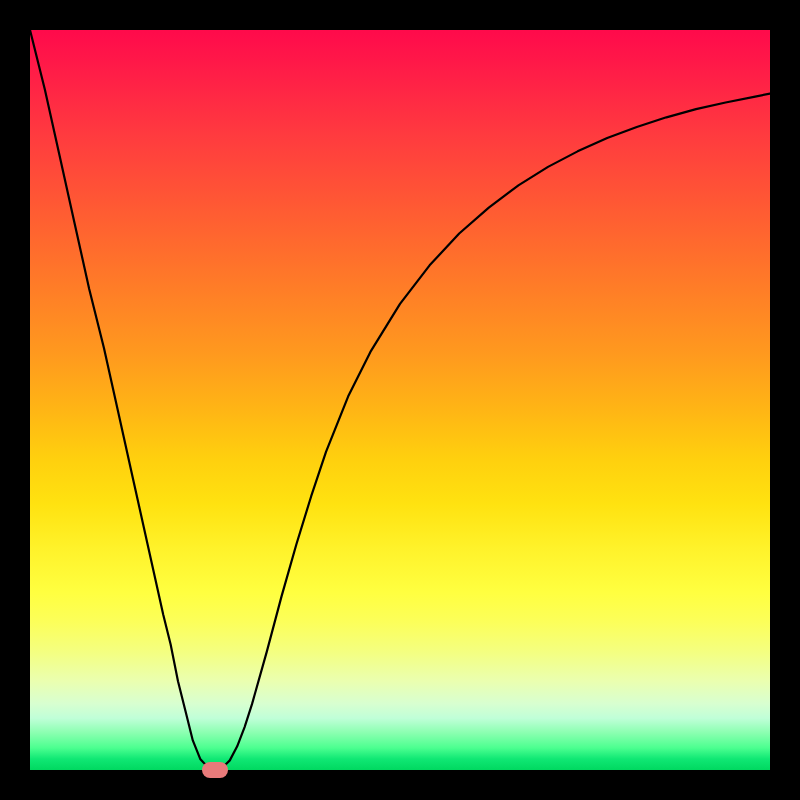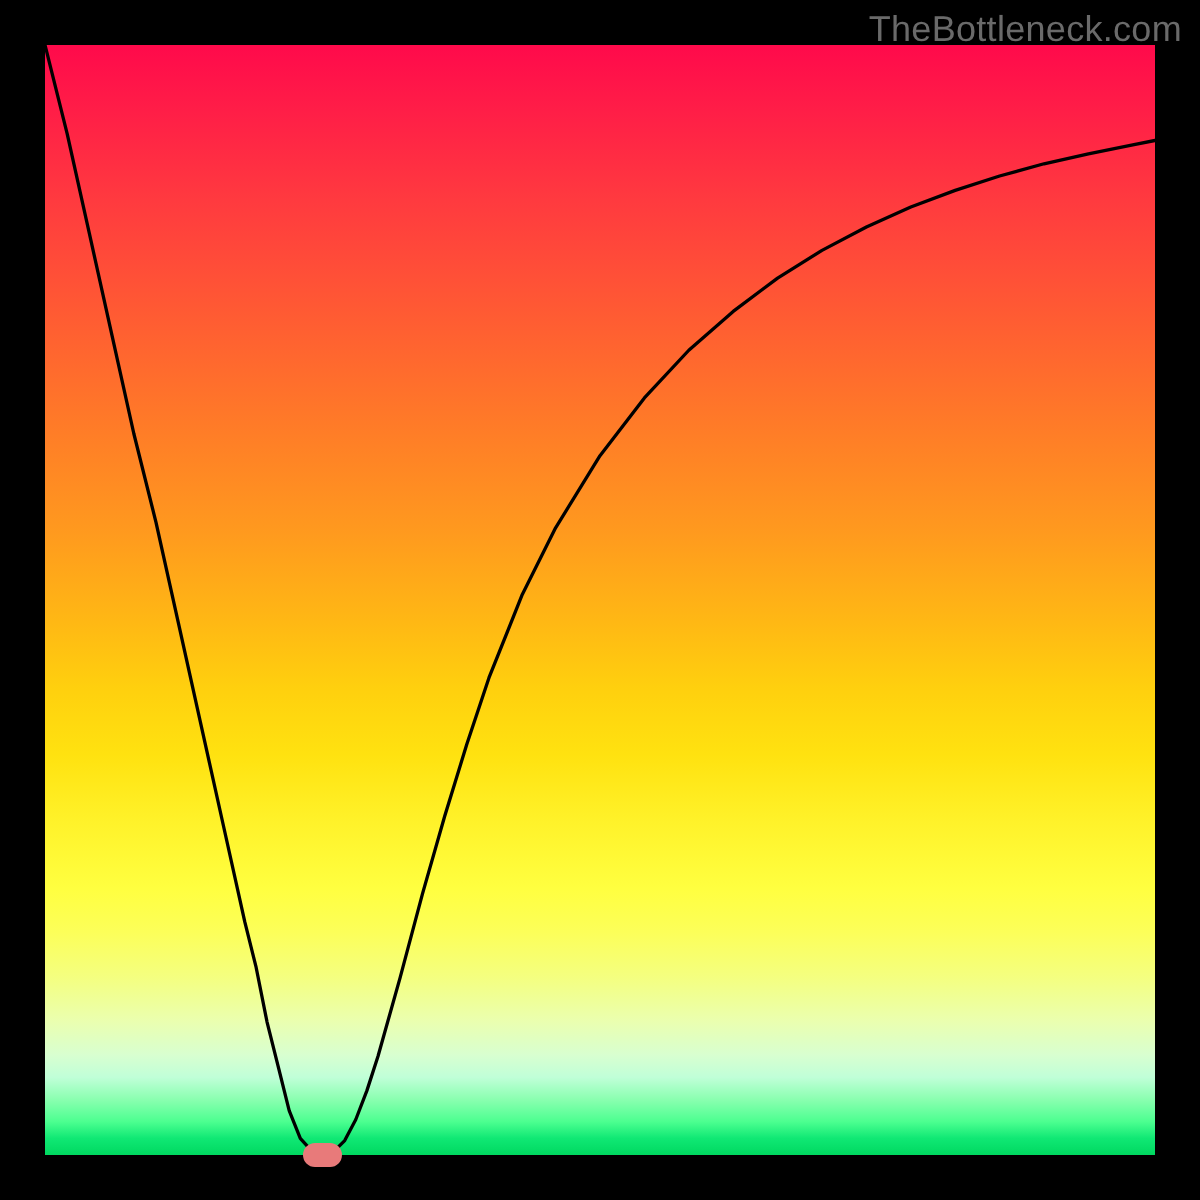--- a/index.html
+++ b/index.html
@@ -75,14 +75,13 @@
 </head>
 <body>
 
 <div class="frame">
   <div class="plot-area">
     <svg class="curve" viewBox="0 0 740 740" preserveAspectRatio="none">
       <path fill="none" stroke="#000" stroke-width="2.2" stroke-linejoin="round" stroke-linecap="round" d="M0.00 0.00 L14.80 59.20 L29.60 125.80 L44.40 192.40 L59.20 259.00 L74.00 318.20 L88.80 384.80 L103.60 451.40 L118.40 518.00 L133.20 584.60 L140.60 614.20 L148.00 651.20 L155.40 680.80 L162.80 710.40 L170.20 728.90 L177.60 737.04 L185.00 740.00 L192.40 737.78 L199.80 730.38 L207.20 716.32 L214.60 697.08 L222.00 674.14 L236.80 621.60 L251.60 566.10 L266.40 514.30 L281.20 466.20 L296.00 421.80 L318.20 366.30 L340.40 321.90 L370.00 273.80 L399.60 235.32 L429.20 203.50 L458.80 177.60 L488.40 155.40 L518.00 136.90 L547.60 121.36 L577.20 108.04 L606.80 96.94 L636.40 87.32 L666.00 79.18 L695.60 72.52 L725.20 66.60 L740.00 63.64"></path>
     </svg>
     <div class="marker" style="left: 185px; top: 740px; background: rgb(232, 122, 122);"></div>
   </div>
-  <div class="attribution">TheBottleneck.com</div>
 </div>
 
 </body></html>

